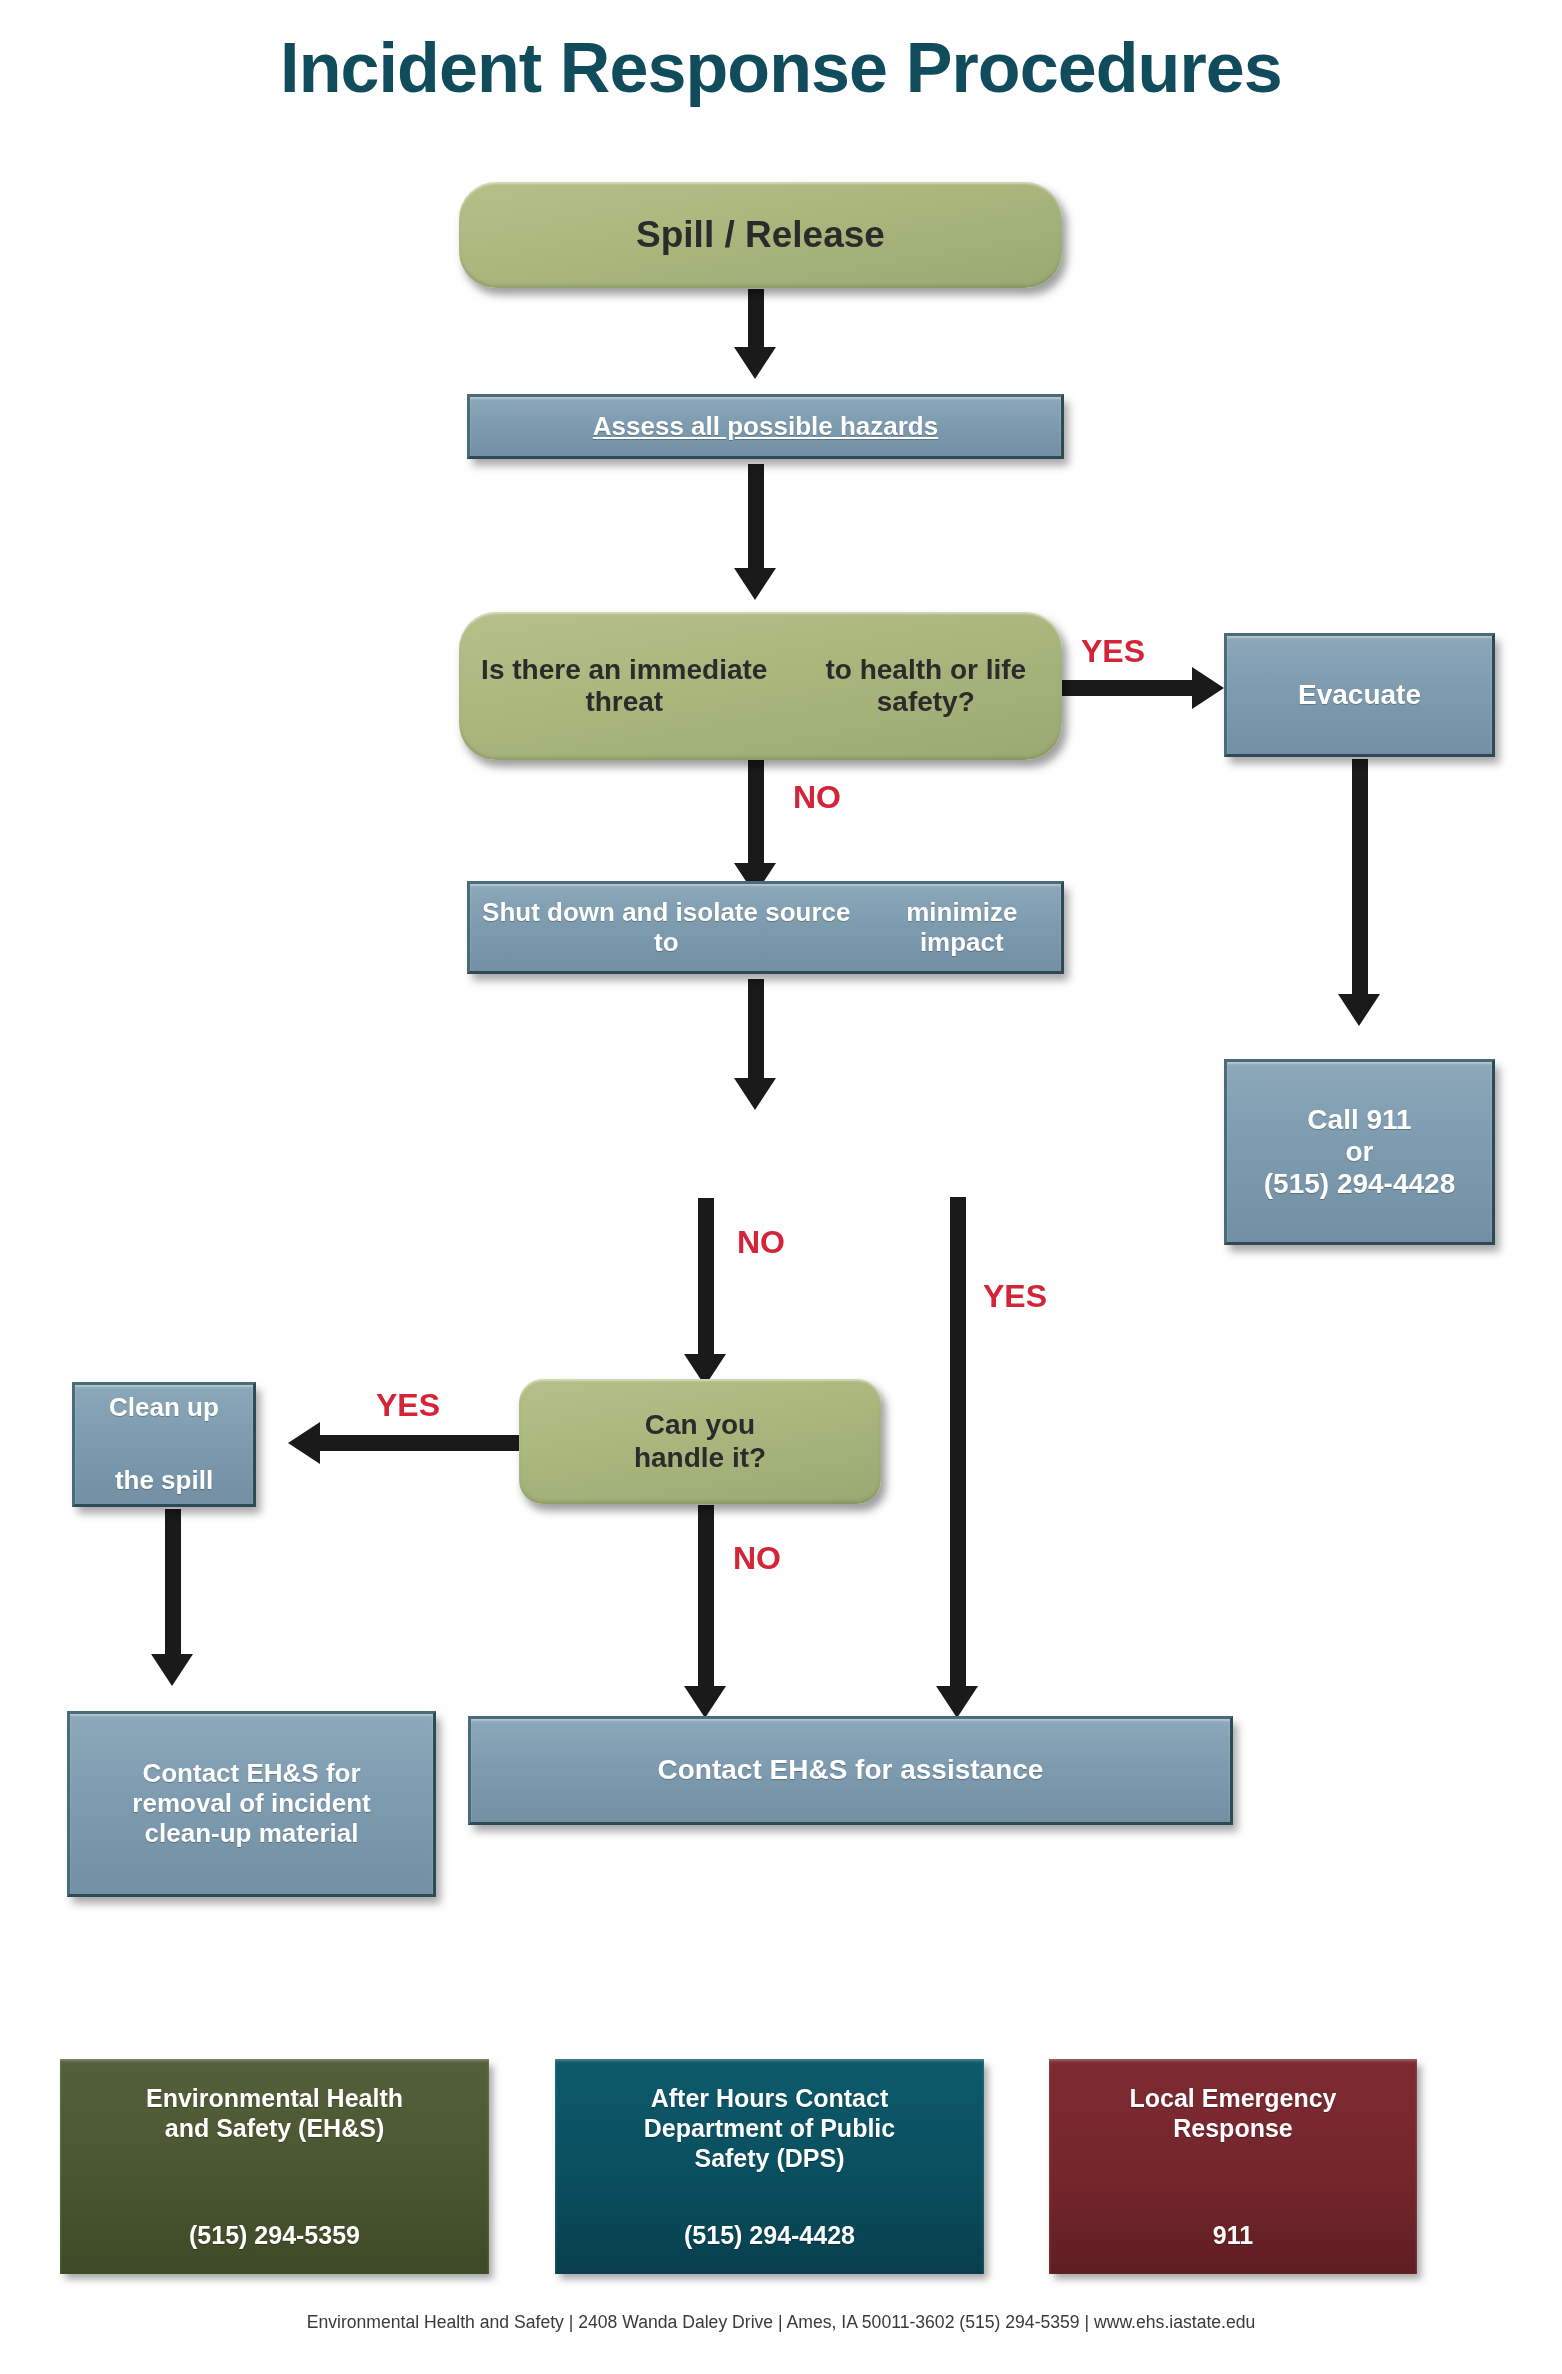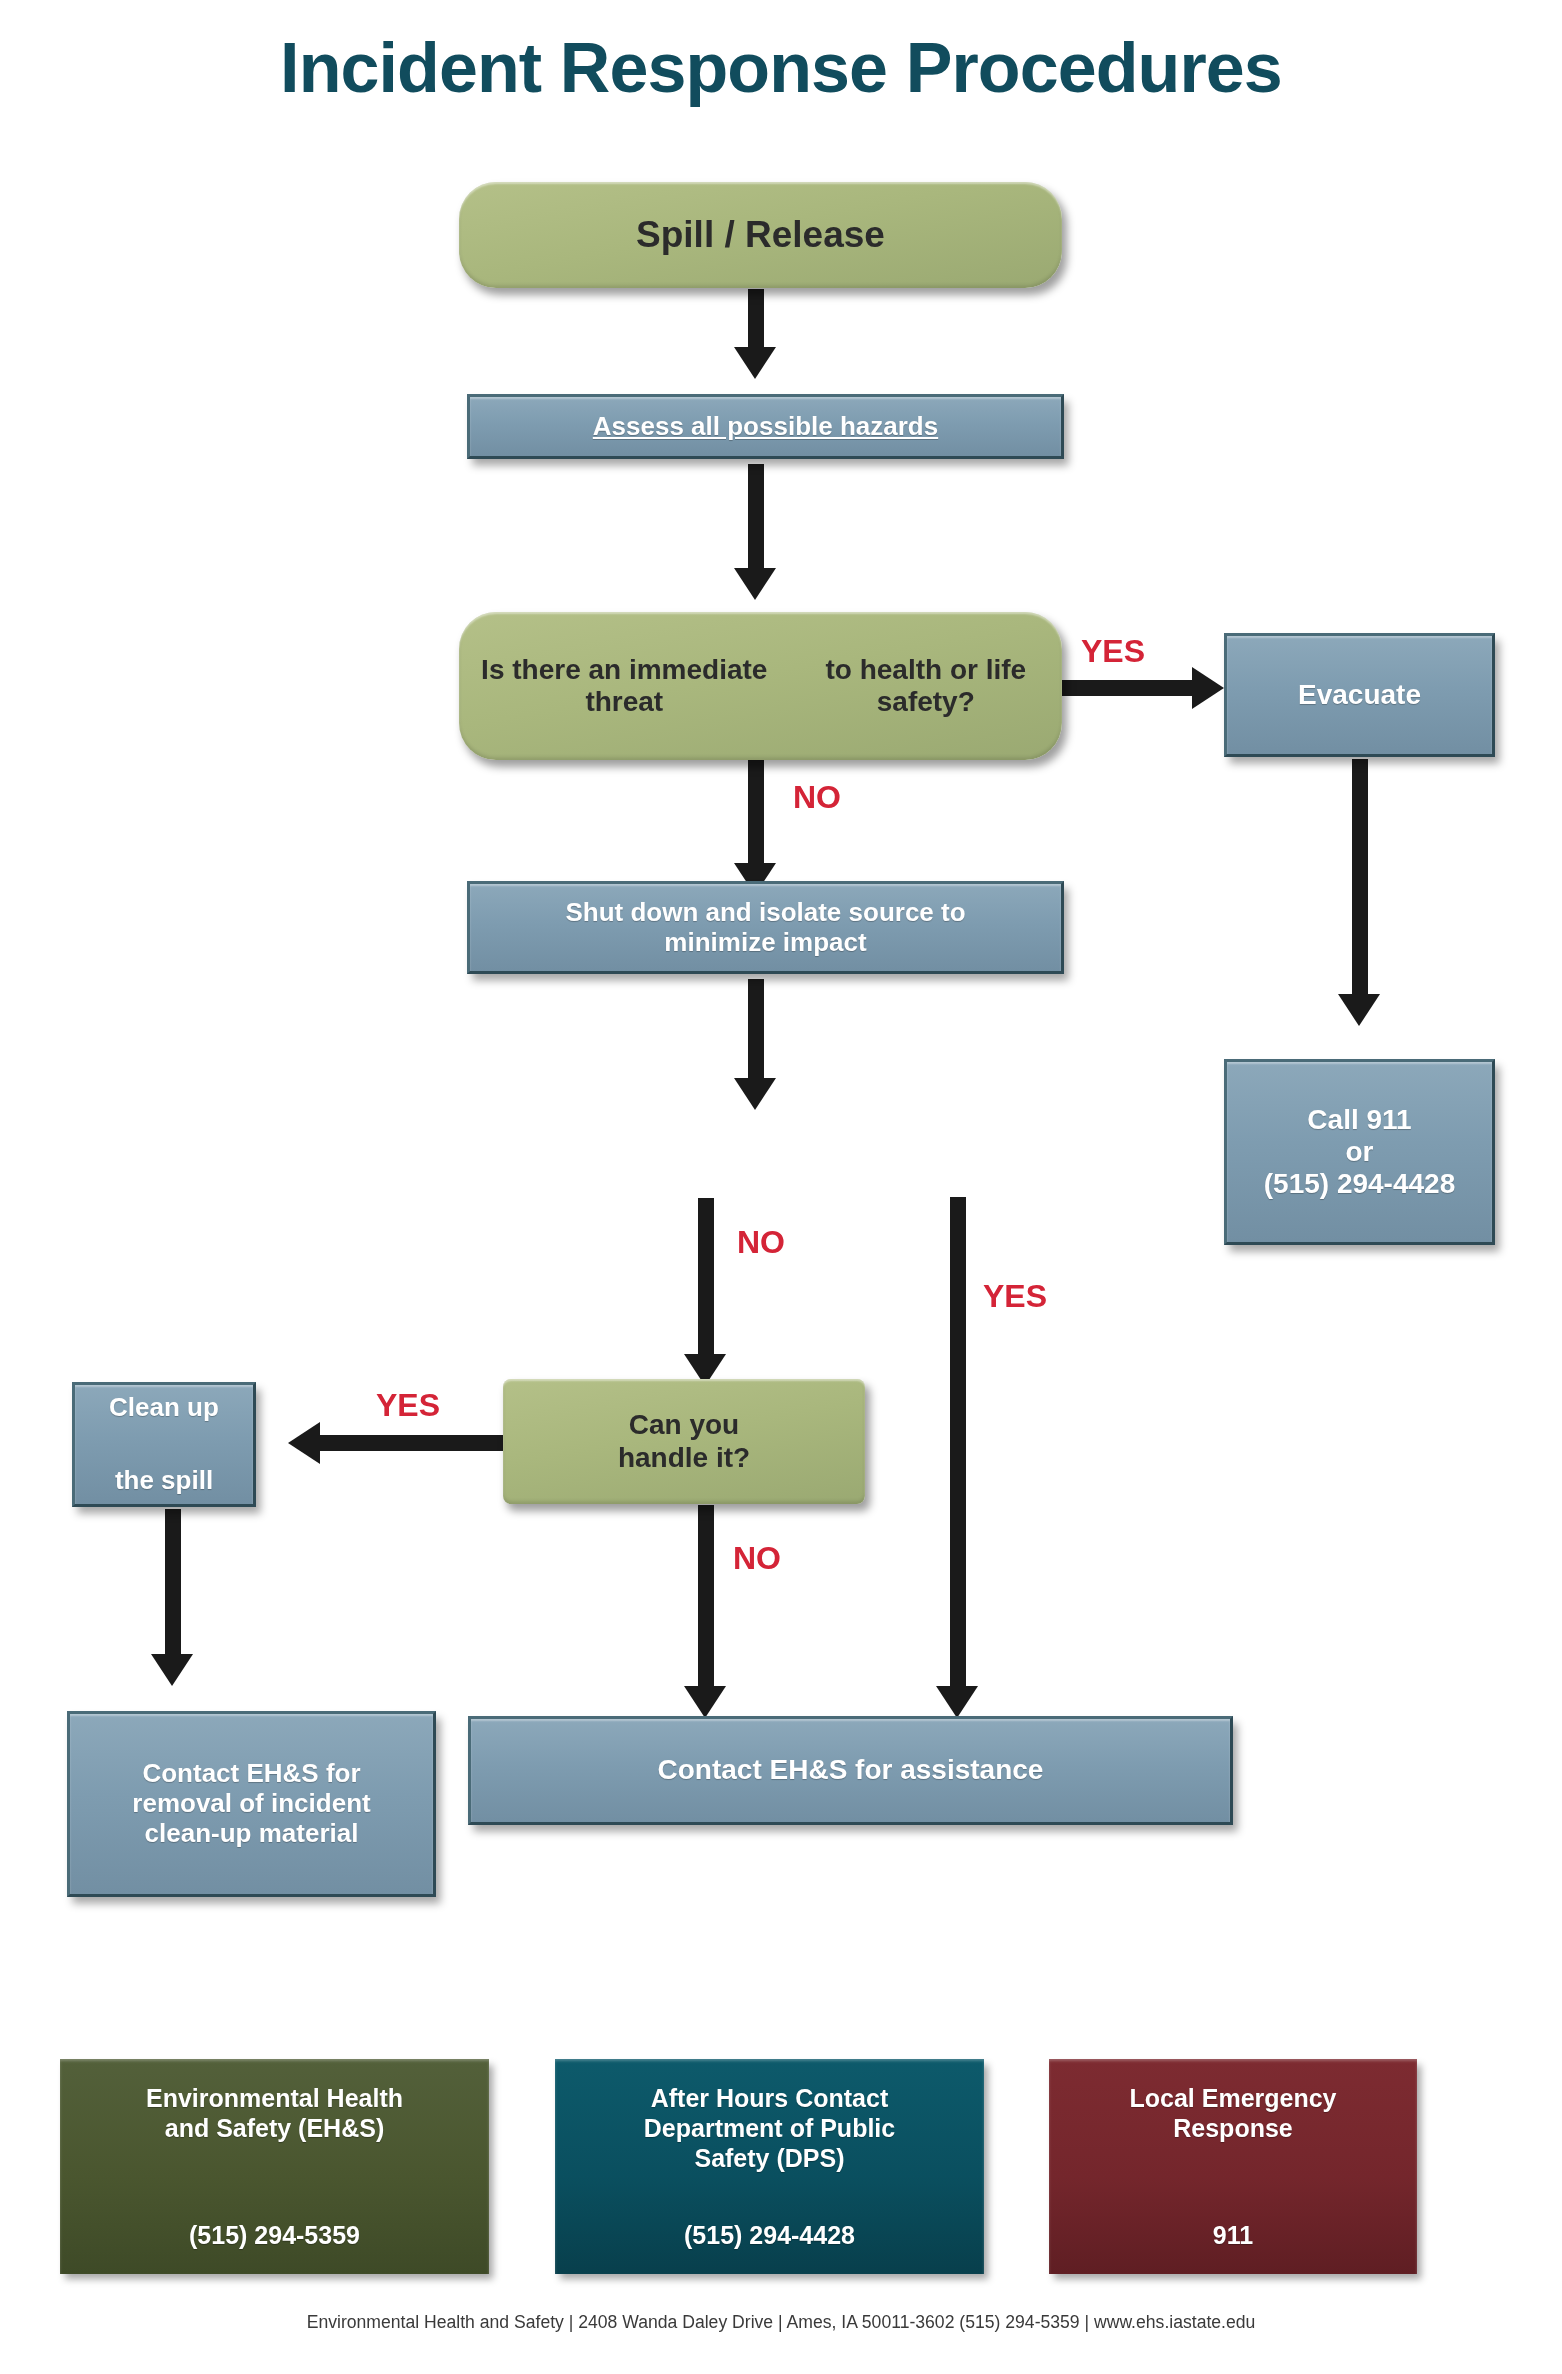--- a/index.html
+++ b/index.html
@@ -201,38 +201,38 @@
   <div class="node blue" style="left:1224px; top:1059px; width:271px; height:186px; font-size:28px; flex-direction:column;">
     <span>Call 911</span>
     <span>or</span>
     <span>(515) 294-4428</span>
   </div>
 
   <div class="vline" style="left:748px; top:759px; width:16px; height:108px;"></div>
   <div class="arrow-down" style="left:734px; top:863px;"></div>
   <div class="branch-label" style="left:793px; top:779px;">NO</div>
 
-  <div class="node blue" style="left:467px; top:881px; width:597px; height:93px; font-size:26px; flex-direction:column;">
+  <div class="node blue" style="left:467px; top:881px; width:597px; height:93px; font-size:26px; ">
     <span>Shut down and isolate source to</span>
     <span>minimize impact</span>
   </div>
 
   <div class="vline" style="left:748px; top:979px; width:16px; height:102px;"></div>
   <div class="arrow-down" style="left:734px; top:1078px;"></div>
 
 
   <div class="vline" style="left:698px; top:1198px; width:16px; height:160px;"></div>
   <div class="arrow-down" style="left:684px; top:1354px;"></div>
   <div class="branch-label" style="left:737px; top:1224px;">NO</div>
 
   <div class="vline" style="left:950px; top:1197px; width:16px; height:499px;"></div>
   <div class="arrow-down" style="left:936px; top:1686px;"></div>
   <div class="branch-label" style="left:983px; top:1278px;">YES</div>
 
-  <div class="node green" style="left:503px; top:1379px; width:362px; height:125px; font-size:28px; flex-direction:column; border-radius:8px;">
+  <div class="node green" style="left:519px; top:1379px; width:362px; height:125px; font-size:28px; flex-direction:column; border-radius:24px;">
     <span>Can you</span>
     <span>handle it?</span>
   </div>
 
   <div class="hline" style="left:320px; top:1435px; width:199px; height:16px;"></div>
   <div class="arrow-left" style="left:288px; top:1422px;"></div>
   <div class="branch-label" style="left:376px; top:1387px;">YES</div>
 
   <div class="node blue" style="left:72px; top:1382px; width:184px; height:125px; font-size:26px; flex-direction:column;gap:43px;">
     <span>Clean up</span>

